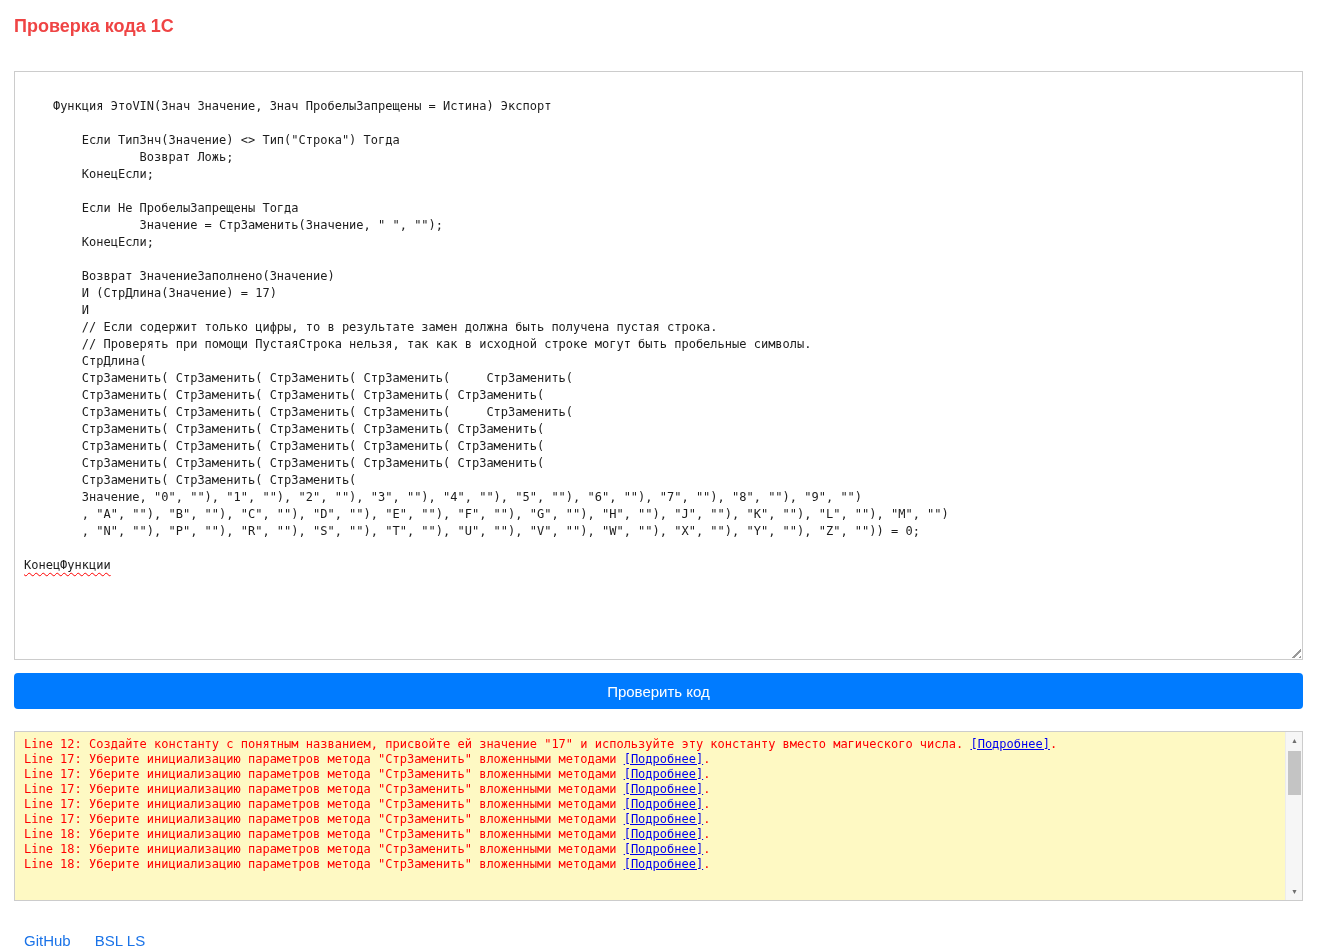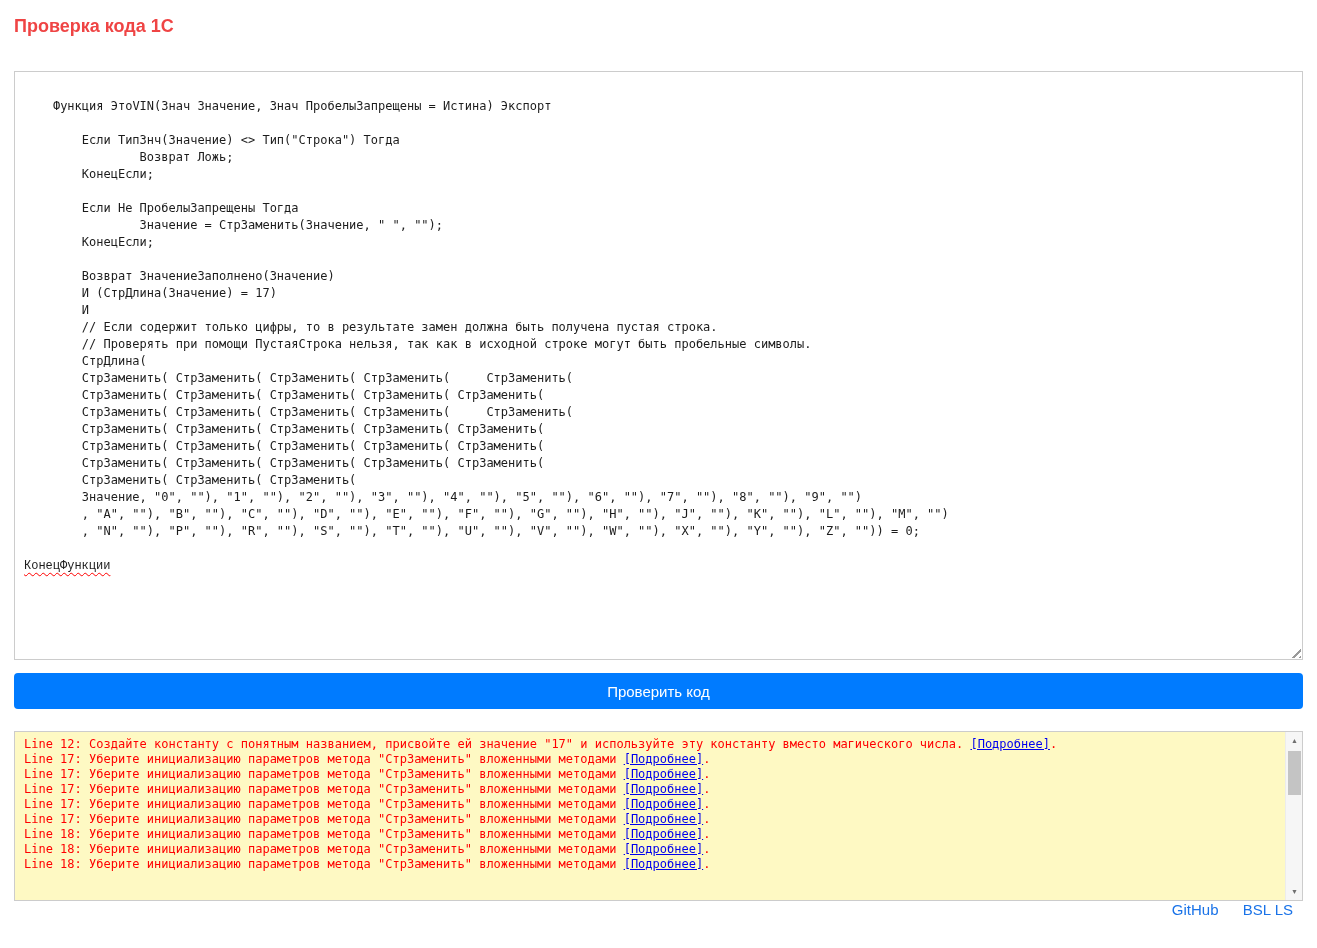--- a/index.html
+++ b/index.html
@@ -31,21 +31,20 @@
     overflow: hidden;
     color: #1c1c1c;
     cursor: text;
   }
   .squiggle {
     text-decoration: underline;
     text-decoration-style: wavy;
     text-decoration-color: #ff0000;
     text-decoration-thickness: 1px;
     text-underline-offset: 3px;
-    font-family: Liberation Mono, monospace;
   }
   .resize-grip {
     position: absolute; right: 1px; bottom: 1px;
     width: 13px; height: 13px;
     clip-path: polygon(100% 0, 100% 100%, 0 100%);
     background: repeating-linear-gradient(
       135deg,
       transparent 0 3px,
       #9a9a9a 3px 4.5px
     );
@@ -100,21 +99,22 @@
   .scroll-arrow.up { top: 0; }
   .scroll-arrow.down { bottom: 0; }
   .scroll-thumb {
     position: absolute; left: 2px; top: 19px;
     width: 13px; height: 44px;
     background: #c4c4c4;
   }
 
   
   .footer {
-    text-align: right;
+    margin-top: 31px;
+    text-align: left;
     font-size: 15px;
   }
   .footer a {
     color: #1a73e8; text-decoration: none; cursor: pointer;
     margin: 0 10px;
   }
 </style>
 </head>
 <body>
 

